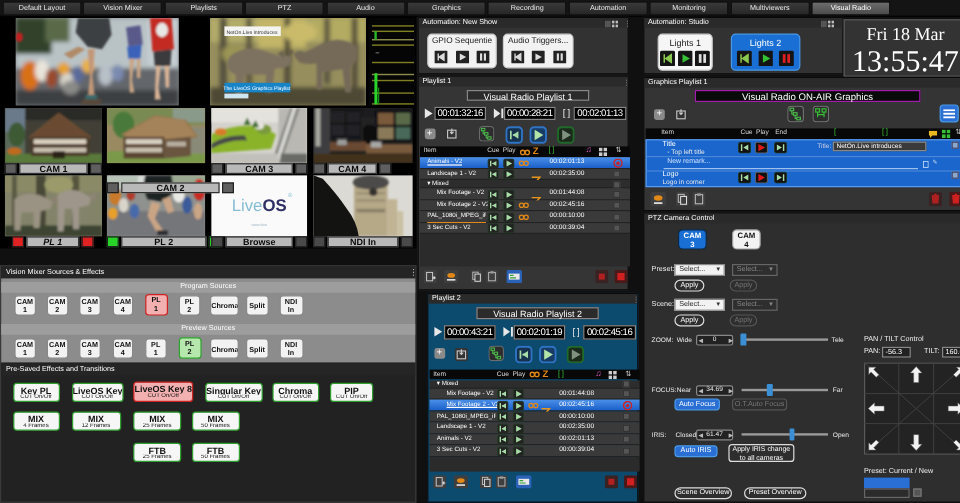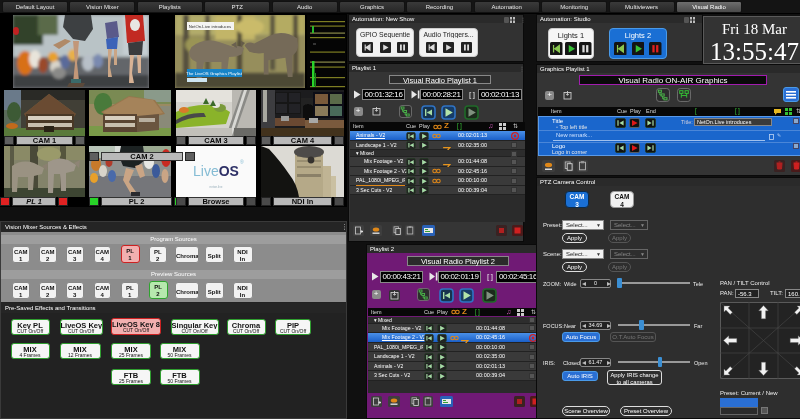--- a/index.html
+++ b/index.html
@@ -289,26 +289,26 @@
  <div class="lbar" style="left:89px;top:138px;width:106px;">
         <i style="background:#5f5f5f"></i>
         <span>CAM 2</span>
         <i style="background:#5f5f5f"></i>
       </div>
  <div class="lbar" style="left:176px;top:122px;width:80px;">
         <i style="background:#5f5f5f"></i>
         <span>CAM 3</span>
         <i style="background:#5f5f5f"></i>
       </div>
- <div class="lbar" style="left:261px;top:122px;width:83px;justify-content:flex-end;">
+ <div class="lbar" style="left:261px;top:122px;width:65px;justify-content:flex-end;">
         <i style="background:#5f5f5f"></i>
         <span>CAM 4</span>
         <i style="background:#5f5f5f"></i>
       </div>
- <div class="lbar" style="left:0;top:183px;width:68px;font-style:italic;">
+ <div class="lbar" style="left:10px;top:183px;width:68px;font-style:italic;">
         <i style="background:#e02222"></i>
         <span>PL 1</span>
         <i style="background:#e02222"></i>
       </div>
  <div class="lbar" style="left:89px;top:183px;width:95px;">
         <i style="background:#28d428"></i>
         <span>PL 2</span>
         <i style="background:#28d428"></i>
       </div>
  <div class="lbar" style="left:176px;top:183px;width:80px;">
@@ -646,21 +646,21 @@
         </svg>
 <svg class="abs" style="left:147px;top:161px" width="11" height="11" viewBox="0 0 11 11">
           <rect width="11" height="11" rx="1.5" fill="#3a2222"></rect>
           <rect x="3" y="3" width="5" height="5" fill="#b02020"></rect>
         </svg>
 <svg class="abs" style="left:163px;top:161px" width="11" height="11" viewBox="0 0 11 11">
           <rect width="11" height="11" rx="1.5" fill="#4a1a1a"></rect>
           <rect x="2.5" y="2.5" width="6" height="6" fill="#d02020"></rect>
         </svg>
 </div>
-<div class="panel" style="left:18px;top:230px;width:176px;height:175px;background:#701a75;">
+<div class="panel" style="left:8px;top:230px;width:176px;height:175px;background:#0c4a6e;">
 <div class="phead">Playlist 2</div>
 <div class="abs" style="left:170px;top:1px;color:#999;font-size:6px;">⋮</div>
 <div class="abs" style="left:40px;top:11px;width:102px;height:9.5px;background:#2b2b2b;border:1px solid #888;color:#fff;font-size:7.5px;text-align:center;line-height:9px;">Visual Radio Playlist 2</div>
 <svg class="abs" style="left:4px;top:27px" width="8" height="9" viewBox="0 0 8 9">
           <path d="M1,0.5 L7.5,4.5 L1,8.5 Z" fill="#e8e8e8"></path>
         </svg>
 <div class="tbox" style="left:13px;top:26px;width:43px;height:11.5px;line-height:10.5px;">00:00:43:21</div>
 <svg class="abs" style="left:62px;top:27px" width="9" height="9" viewBox="0 0 9 9">
           <path d="M0.5,0.5 L6,4.5 L0.5,8.5 Z" fill="#e8e8e8"></path>
           <rect x="6.8" y="0.5" width="1.6" height="8" fill="#e8e8e8"></rect>

